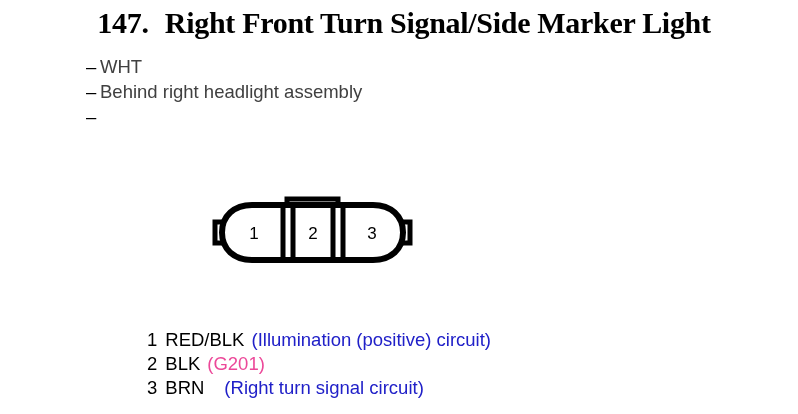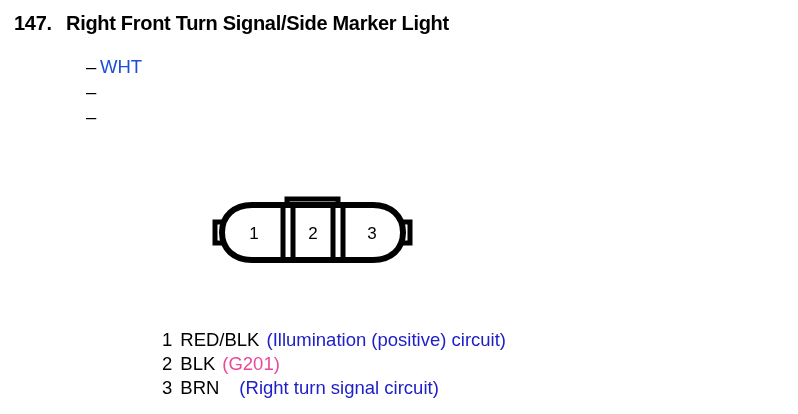--- a/index.html
+++ b/index.html
@@ -23,27 +23,28 @@
     inset: 0;
     background: #ffffff;
   }
 
   
   .heading {
     position: absolute;
     left: 14px;
     top: 6px;
     width: 780px;
-    font-family: Liberation Sans, sans-serif;
+    font-family: Liberation Serif, serif;
     font-weight: bold;
-    font-size: 20px;
+    font-size: 30px;
     line-height: 34px;
     letter-spacing: -0.3px;
     white-space: nowrap;
     color: #000000;
+    text-align: center;
   }
   .heading .num {
     display: inline;
   }
   .heading .ttl {
     display: inline;
   }
 
   
   .bullets {
@@ -61,21 +62,21 @@
     white-space: nowrap;
   }
   .bullet-dash {
     width: 14px;
     flex: 0 0 14px;
     font-size: 18.5px;
     color: #000000;
   }
   .bullet-text {
     font-size: 18.5px;
-    color: #1d4ed8;
+    color: #404040;
   }
 
   
   .connector-wrap {
     position: absolute;
     left: 205px;
     top: 185px;
     width: 215px;
     height: 95px;
   }
@@ -87,21 +88,21 @@
   .pin-num-text {
     font-family: "Liberation Sans", sans-serif;
     font-size: 17px;
     font-weight: normal;
     fill: #000000;
   }
 
   
   .legend {
     position: absolute;
-    left: 162px;
+    left: 147px;
     top: 328px;
   }
   .legend-row {
     font-size: 18.5px;
     line-height: 24px;
     white-space: nowrap;
     color: #000000;
   }
   .legend-pin {
     color: #000000;
@@ -124,20 +125,21 @@
     <span class="ttl">Right Front Turn Signal/Side Marker Light</span>
   </div>
 
   <div class="bullets">
     <div class="bullet-row">
       <span class="bullet-dash">–</span>
       <span class="bullet-text">WHT</span>
     </div>
     <div class="bullet-row">
       <span class="bullet-dash">–</span>
+      <span class="bullet-text">Behind right headlight assembly</span>
     </div>
     <div class="bullet-row">
       <span class="bullet-dash">–</span>
     </div>
   </div>
 
   <div class="connector-wrap">
     <svg class="connector-svg" viewBox="0 0 215 95" xmlns="http://www.w3.org/2000/svg">
 
       <path d="M 10,37 L 19,37 L 19,58 L 10,58 Z" fill="#ffffff" stroke="#000000" stroke-width="5" stroke-linejoin="miter"></path>

